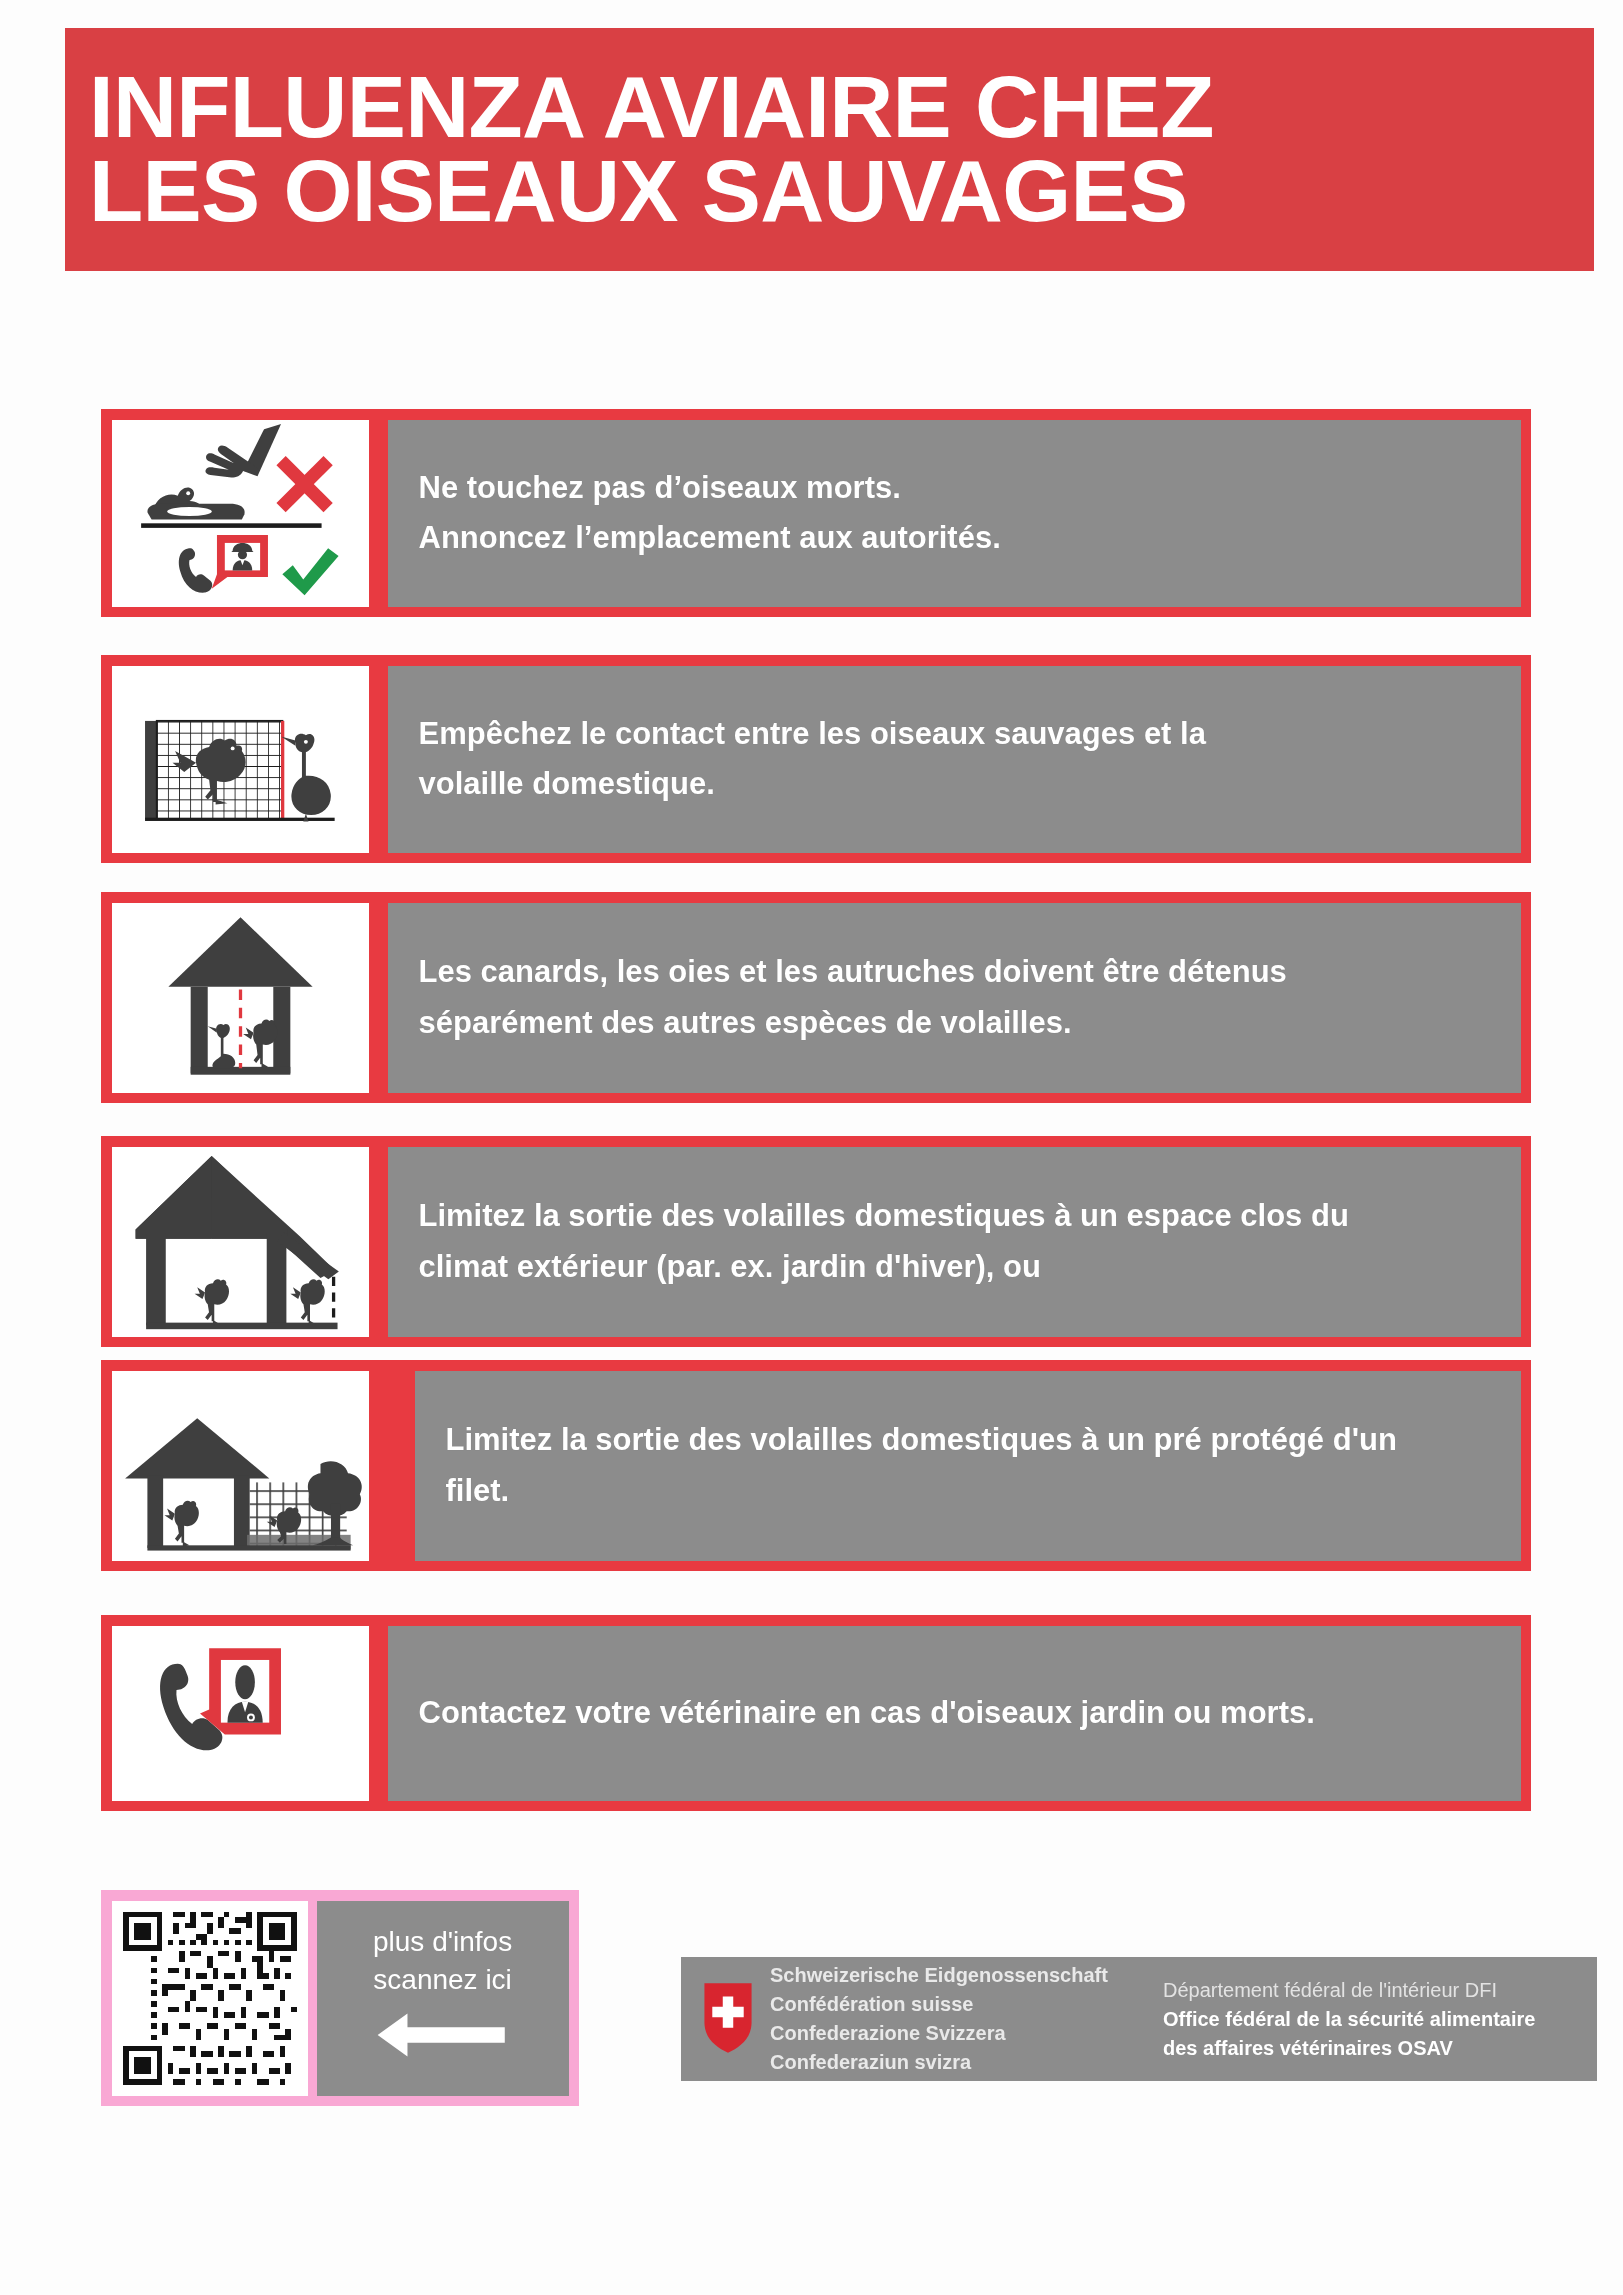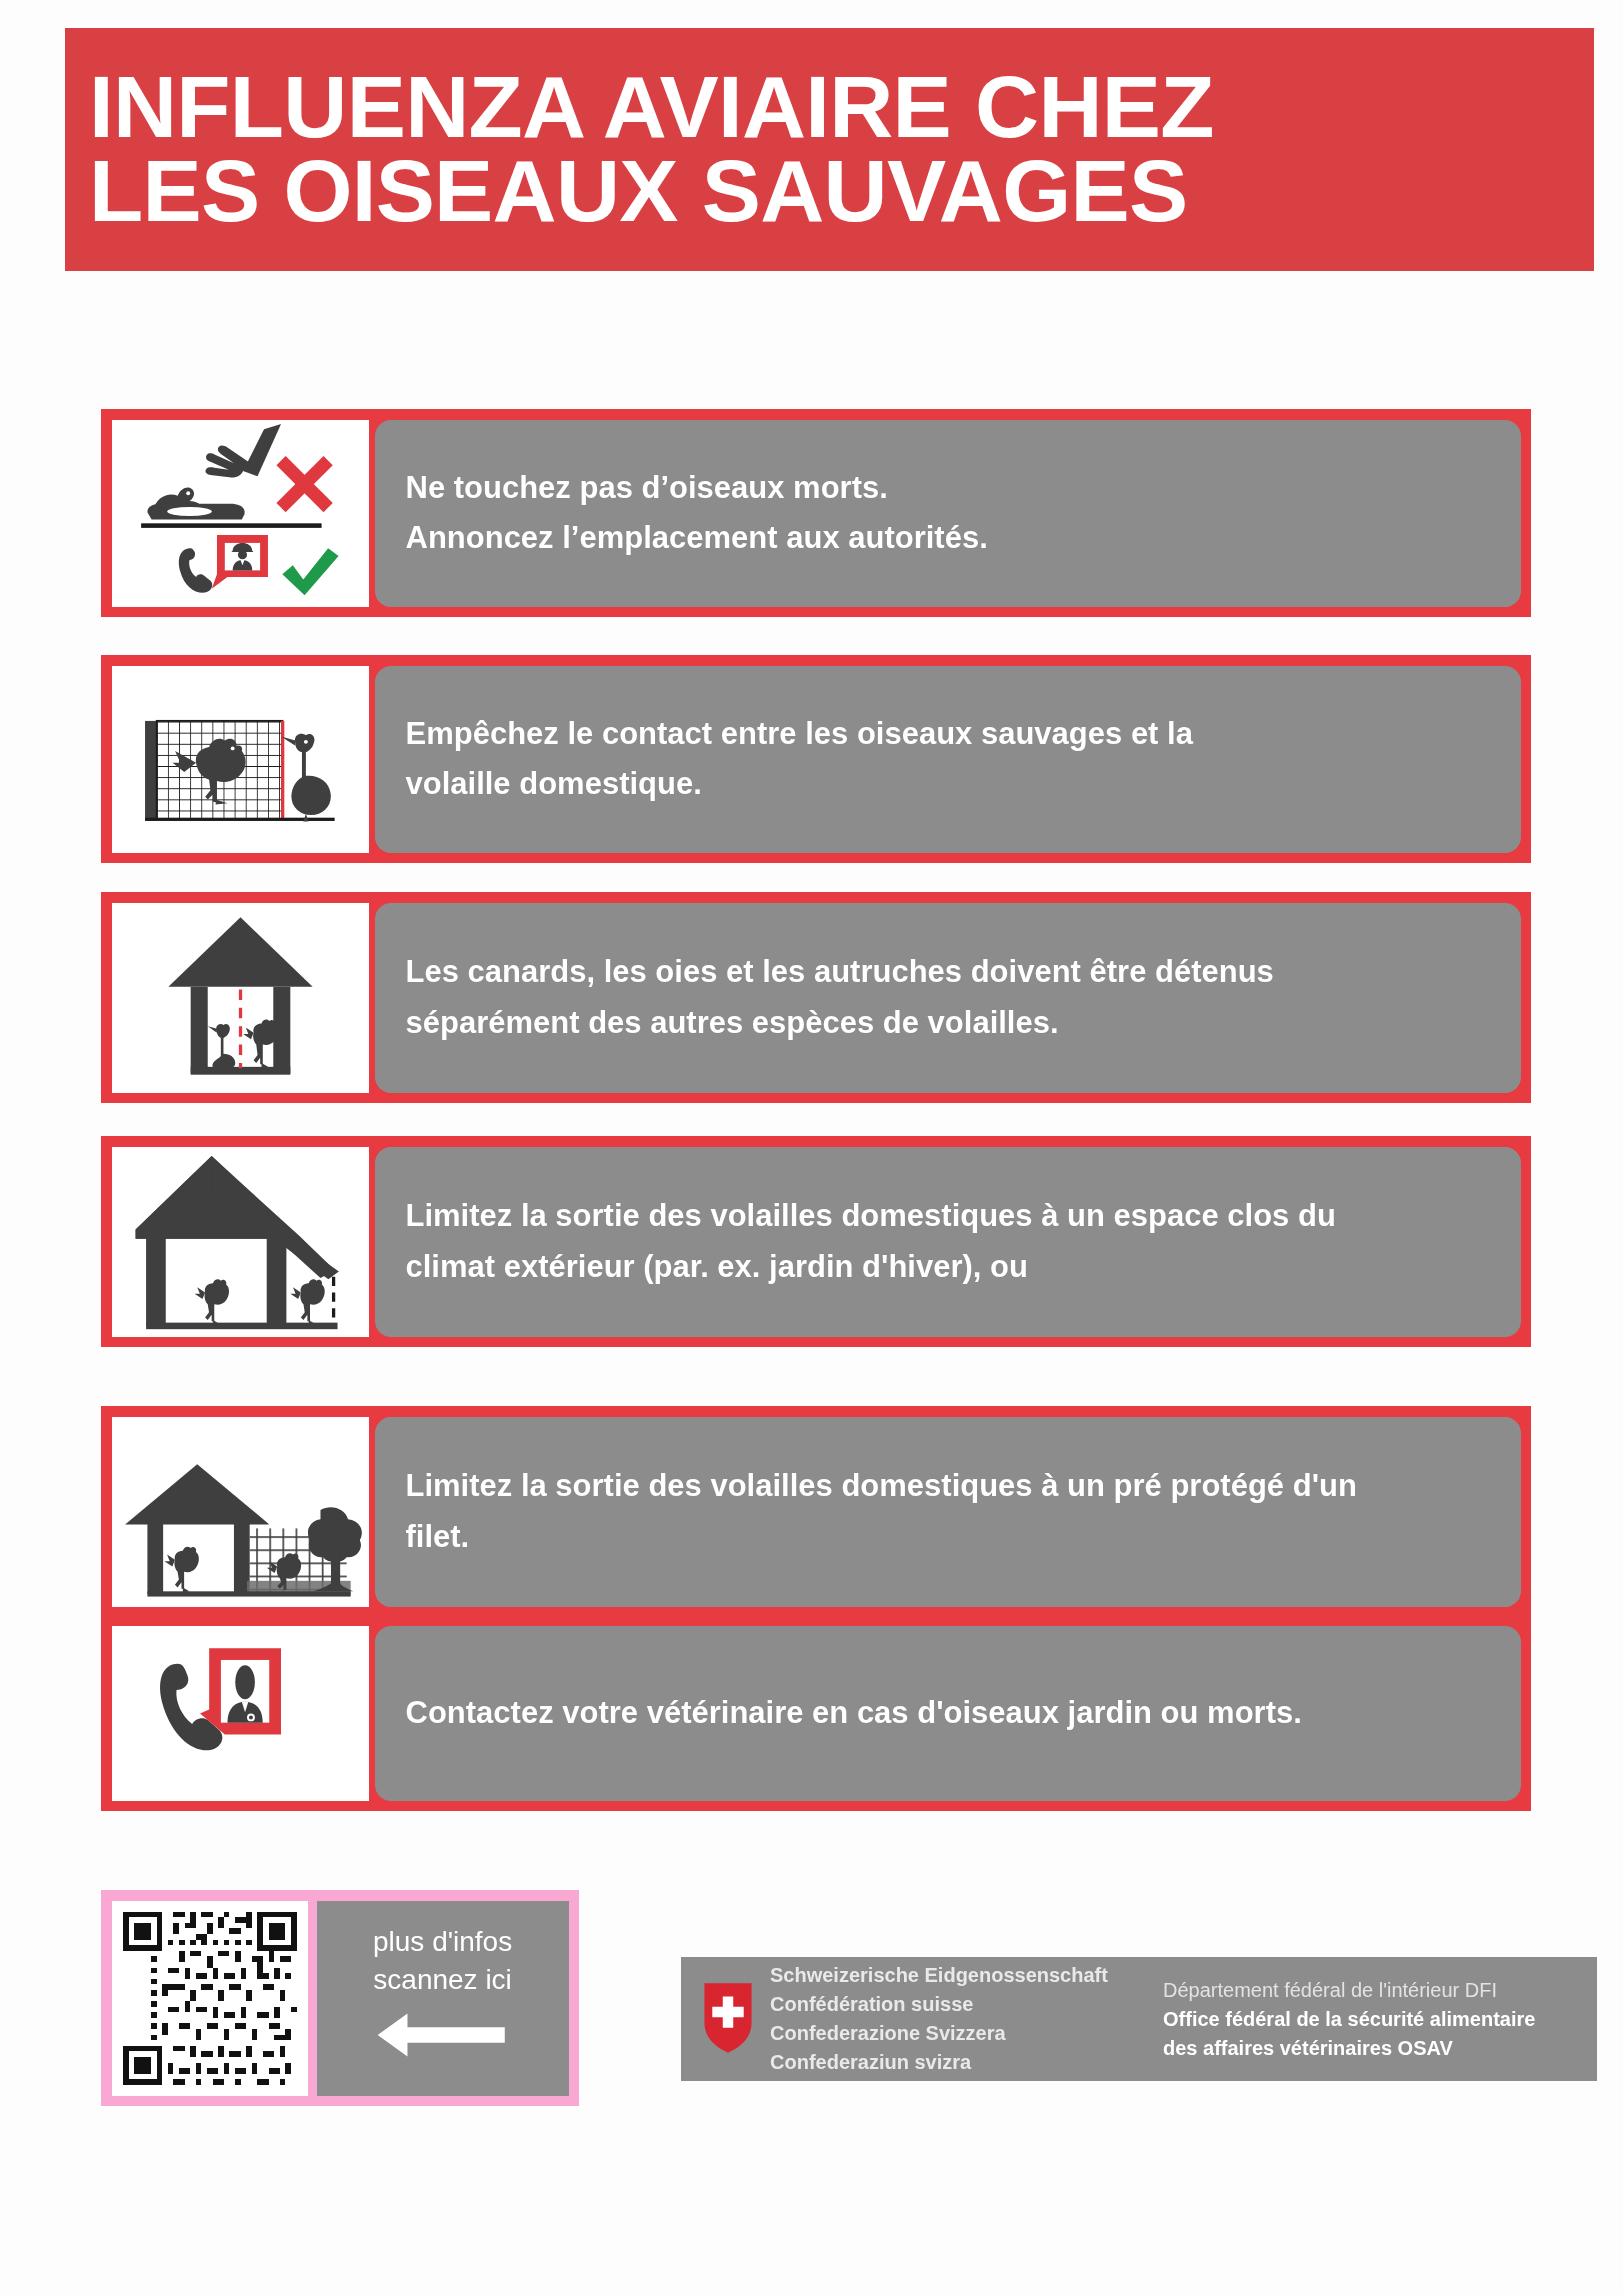--- a/index.html
+++ b/index.html
@@ -27,35 +27,35 @@
     background:#e83a41;
     box-sizing:border-box;padding:10.5px;
     display:flex;align-items:stretch;
   }
   .icon-cell{
     width:257px;flex:0 0 257px;background:#ffffff;
     position:relative;overflow:hidden;
   }
   .icon-cell svg{position:absolute;left:0;top:0;width:100%;height:100%;}
   .text-cell{
-    flex:1 1 auto;background:#8c8c8c;margin-left:6px;
+    flex:1 1 auto;background:#8c8c8c;margin-left:19px;
     display:flex;flex-direction:column;justify-content:center;
-    padding:0 0 0 31px;box-sizing:border-box;border-radius:16px;
+    padding:0 0 0 31px;box-sizing:border-box;
   }
   .text-cell p{
     margin:0;color:#ffffff;font-weight:bold;font-size:31px;
     line-height:1.62;white-space:nowrap;
     text-shadow:0 0 0.7px rgba(0,0,0,.18);
   }
   
   #row1{top:409px;height:208px;}
   #row2{top:655px;height:208px;}
   #row3{top:892px;height:211px;}
   #row4{top:1136px;height:211px;}
-  #row5{top:1406px;height:211px;}
+  #row5{top:1360px;height:211px;gap:27px;}
   #row6{top:1615px;height:196px;}
 
   
   .qr-block{
     position:absolute;left:101px;top:1890px;width:478px;height:216px;
     background:#f9a8d4;box-sizing:border-box;padding:10.5px;
     display:flex;align-items:stretch;
   }
   .qr-img{width:196px;flex:0 0 196px;background:#ffffff;padding:5.2px;box-sizing:border-box;}
   .qr-img svg{width:100%;height:100%;display:block;}

